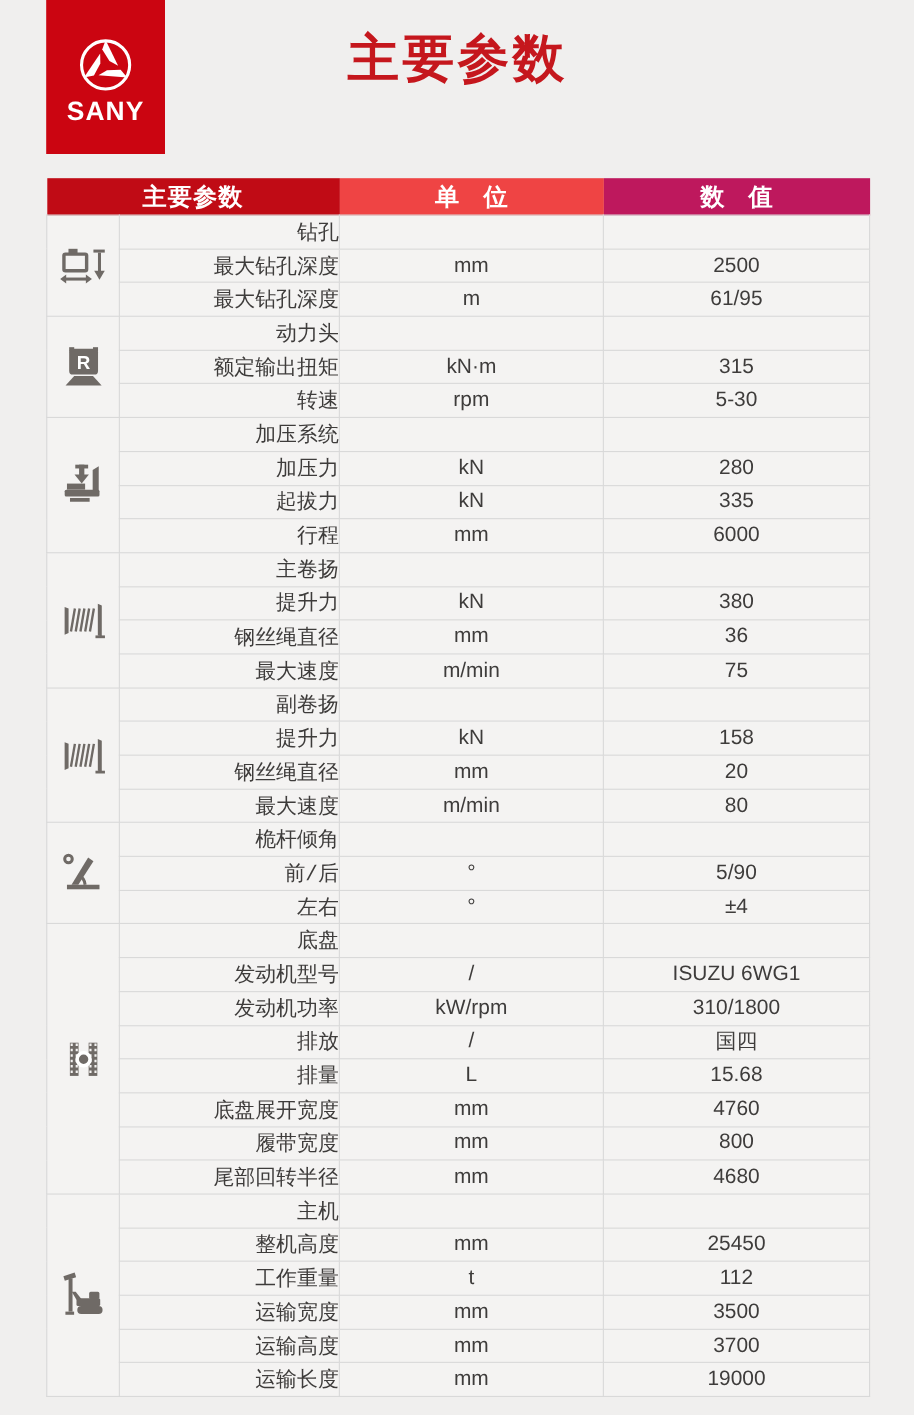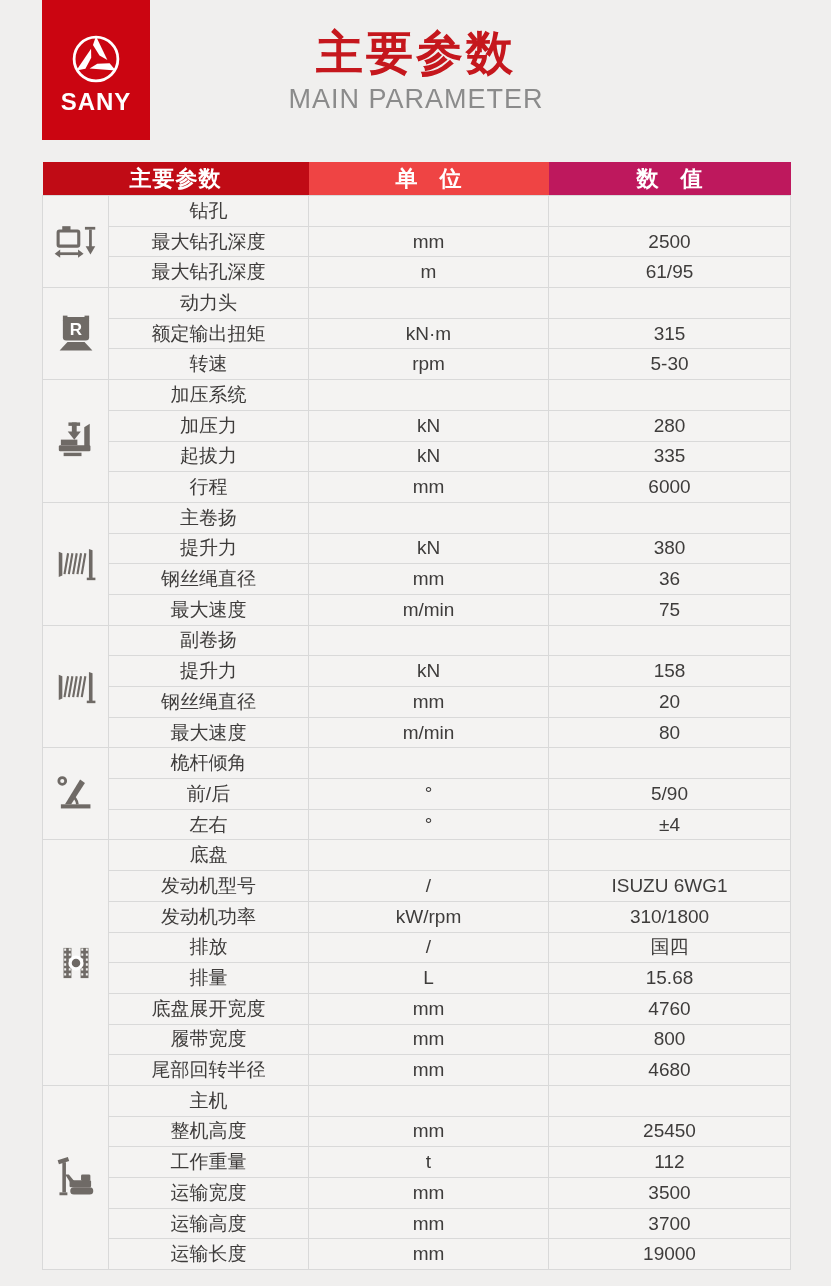--- a/index.html
+++ b/index.html
@@ -55,21 +55,21 @@
   th.th-value { background: #be185d; }
 
   table.params tbody td {
     height: 29.7px; padding: 0;
     background: #f4f3f2;
     border: 1px solid #d9d9d9;
     font-size: 19px; color: #3e3c3b;
     vertical-align: middle;
   }
   td.icon-cell  { text-align: center; }
-  td.name-cell  { text-align: center; padding-left: 17px; }
+  td.name-cell  { text-align: right; padding-left: 17px; font-family: Liberation Mono, monospace; }
   td.unit-cell, td.value-cell { text-align: center; }
   td.section-title { color: #e8131b; }
   .icon-cell svg { display: inline-block; vertical-align: middle; }
 </style>
 </head>
 <body>
 
 <div class="logo-box">
   <svg class="logo-emblem" viewBox="0 0 64 64" width="56" height="56" aria-hidden="true">
     <circle cx="32" cy="32" r="25" fill="none" stroke="#ffffff" stroke-width="3.2"></circle>
@@ -77,21 +77,20 @@
       <path d="M32 6 L45 33 L36 28 L28.5 16 Z"></path>
       <path d="M32 6 L45 33 L36 28 L28.5 16 Z" transform="rotate(120 32 32)"></path>
       <path d="M32 6 L45 33 L36 28 L28.5 16 Z" transform="rotate(240 32 32)"></path>
     </g>
   </svg>
   <div class="logo-wordmark">SANY</div>
 </div>
 
 <div class="title-block">
   <h1 class="page-title">主要参数</h1>
-  <div class="page-subtitle">MAIN PARAMETER</div>
 </div>
 
 <table class="params">
   <colgroup>
     <col style="width:66px">
       <col style="width:200px">
     <col style="width:240px">
       <col style="width:242px">
   </colgroup>
   <thead>

